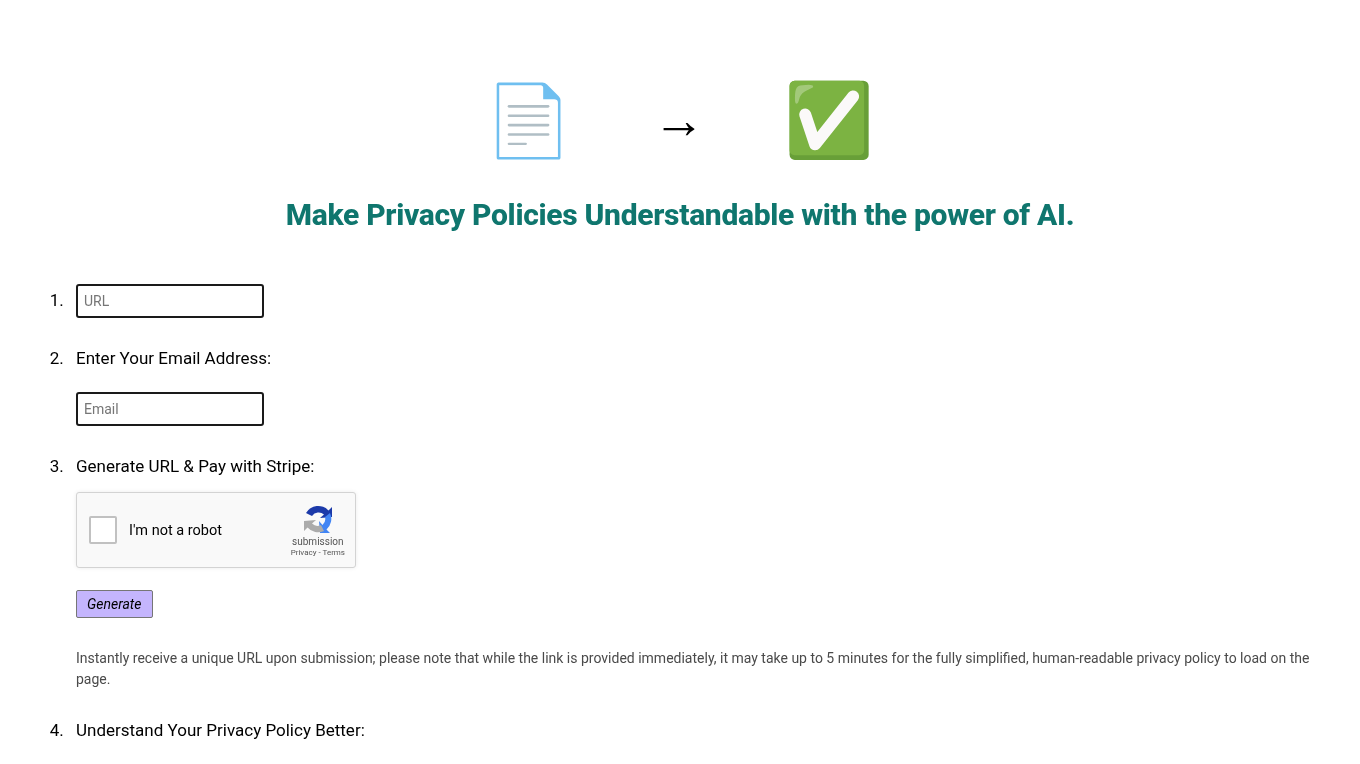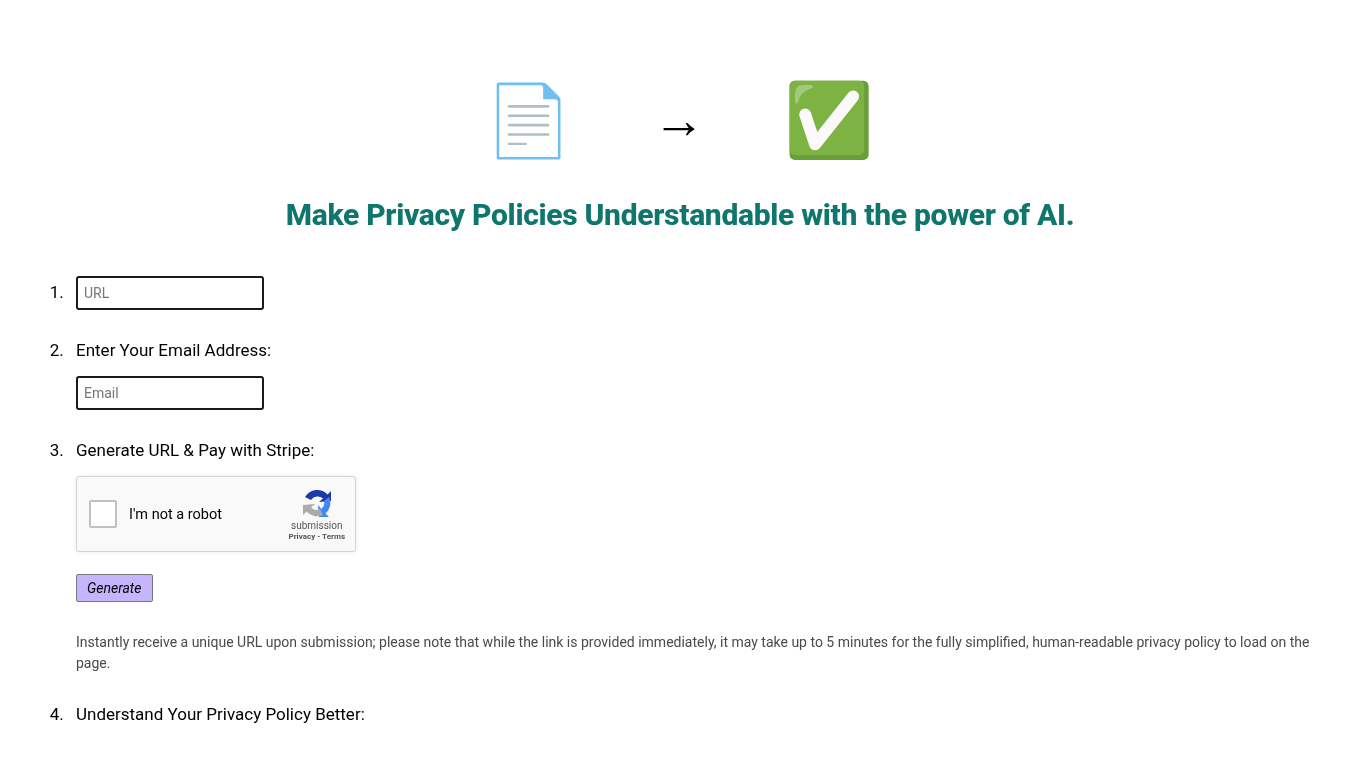--- a/index.html
+++ b/index.html
@@ -75,20 +75,21 @@
 
     input[type="text"] {
       width: 188px;
       height: 34px;
       padding: 0 6px;
       font-size: 14px;
       border: 2px solid #1a1a1a;
       border-radius: 3px;
       background: #ffffff;
       font-family: inherit;
+      margin-top: 8px;
     }
 
     input[type="text"]::placeholder {
       color: #767676;
     }
 
     .recaptcha {
       width: 280px;
       height: 76px;
       border: 1px solid #d3d3d3;
@@ -135,21 +136,20 @@
     .recaptcha-brand {
       font-size: 10px;
       color: #555555;
       line-height: 1;
     }
 
     .recaptcha-links {
       font-size: 8px;
       color: #555555;
       line-height: 1;
-      font-weight: bold;
     }
 
     .recaptcha-links span {
       cursor: pointer;
     }
 
     .generate-btn {
       font-size: 14px;
       padding: 5px 10px;
       background: #c4b5fd;

